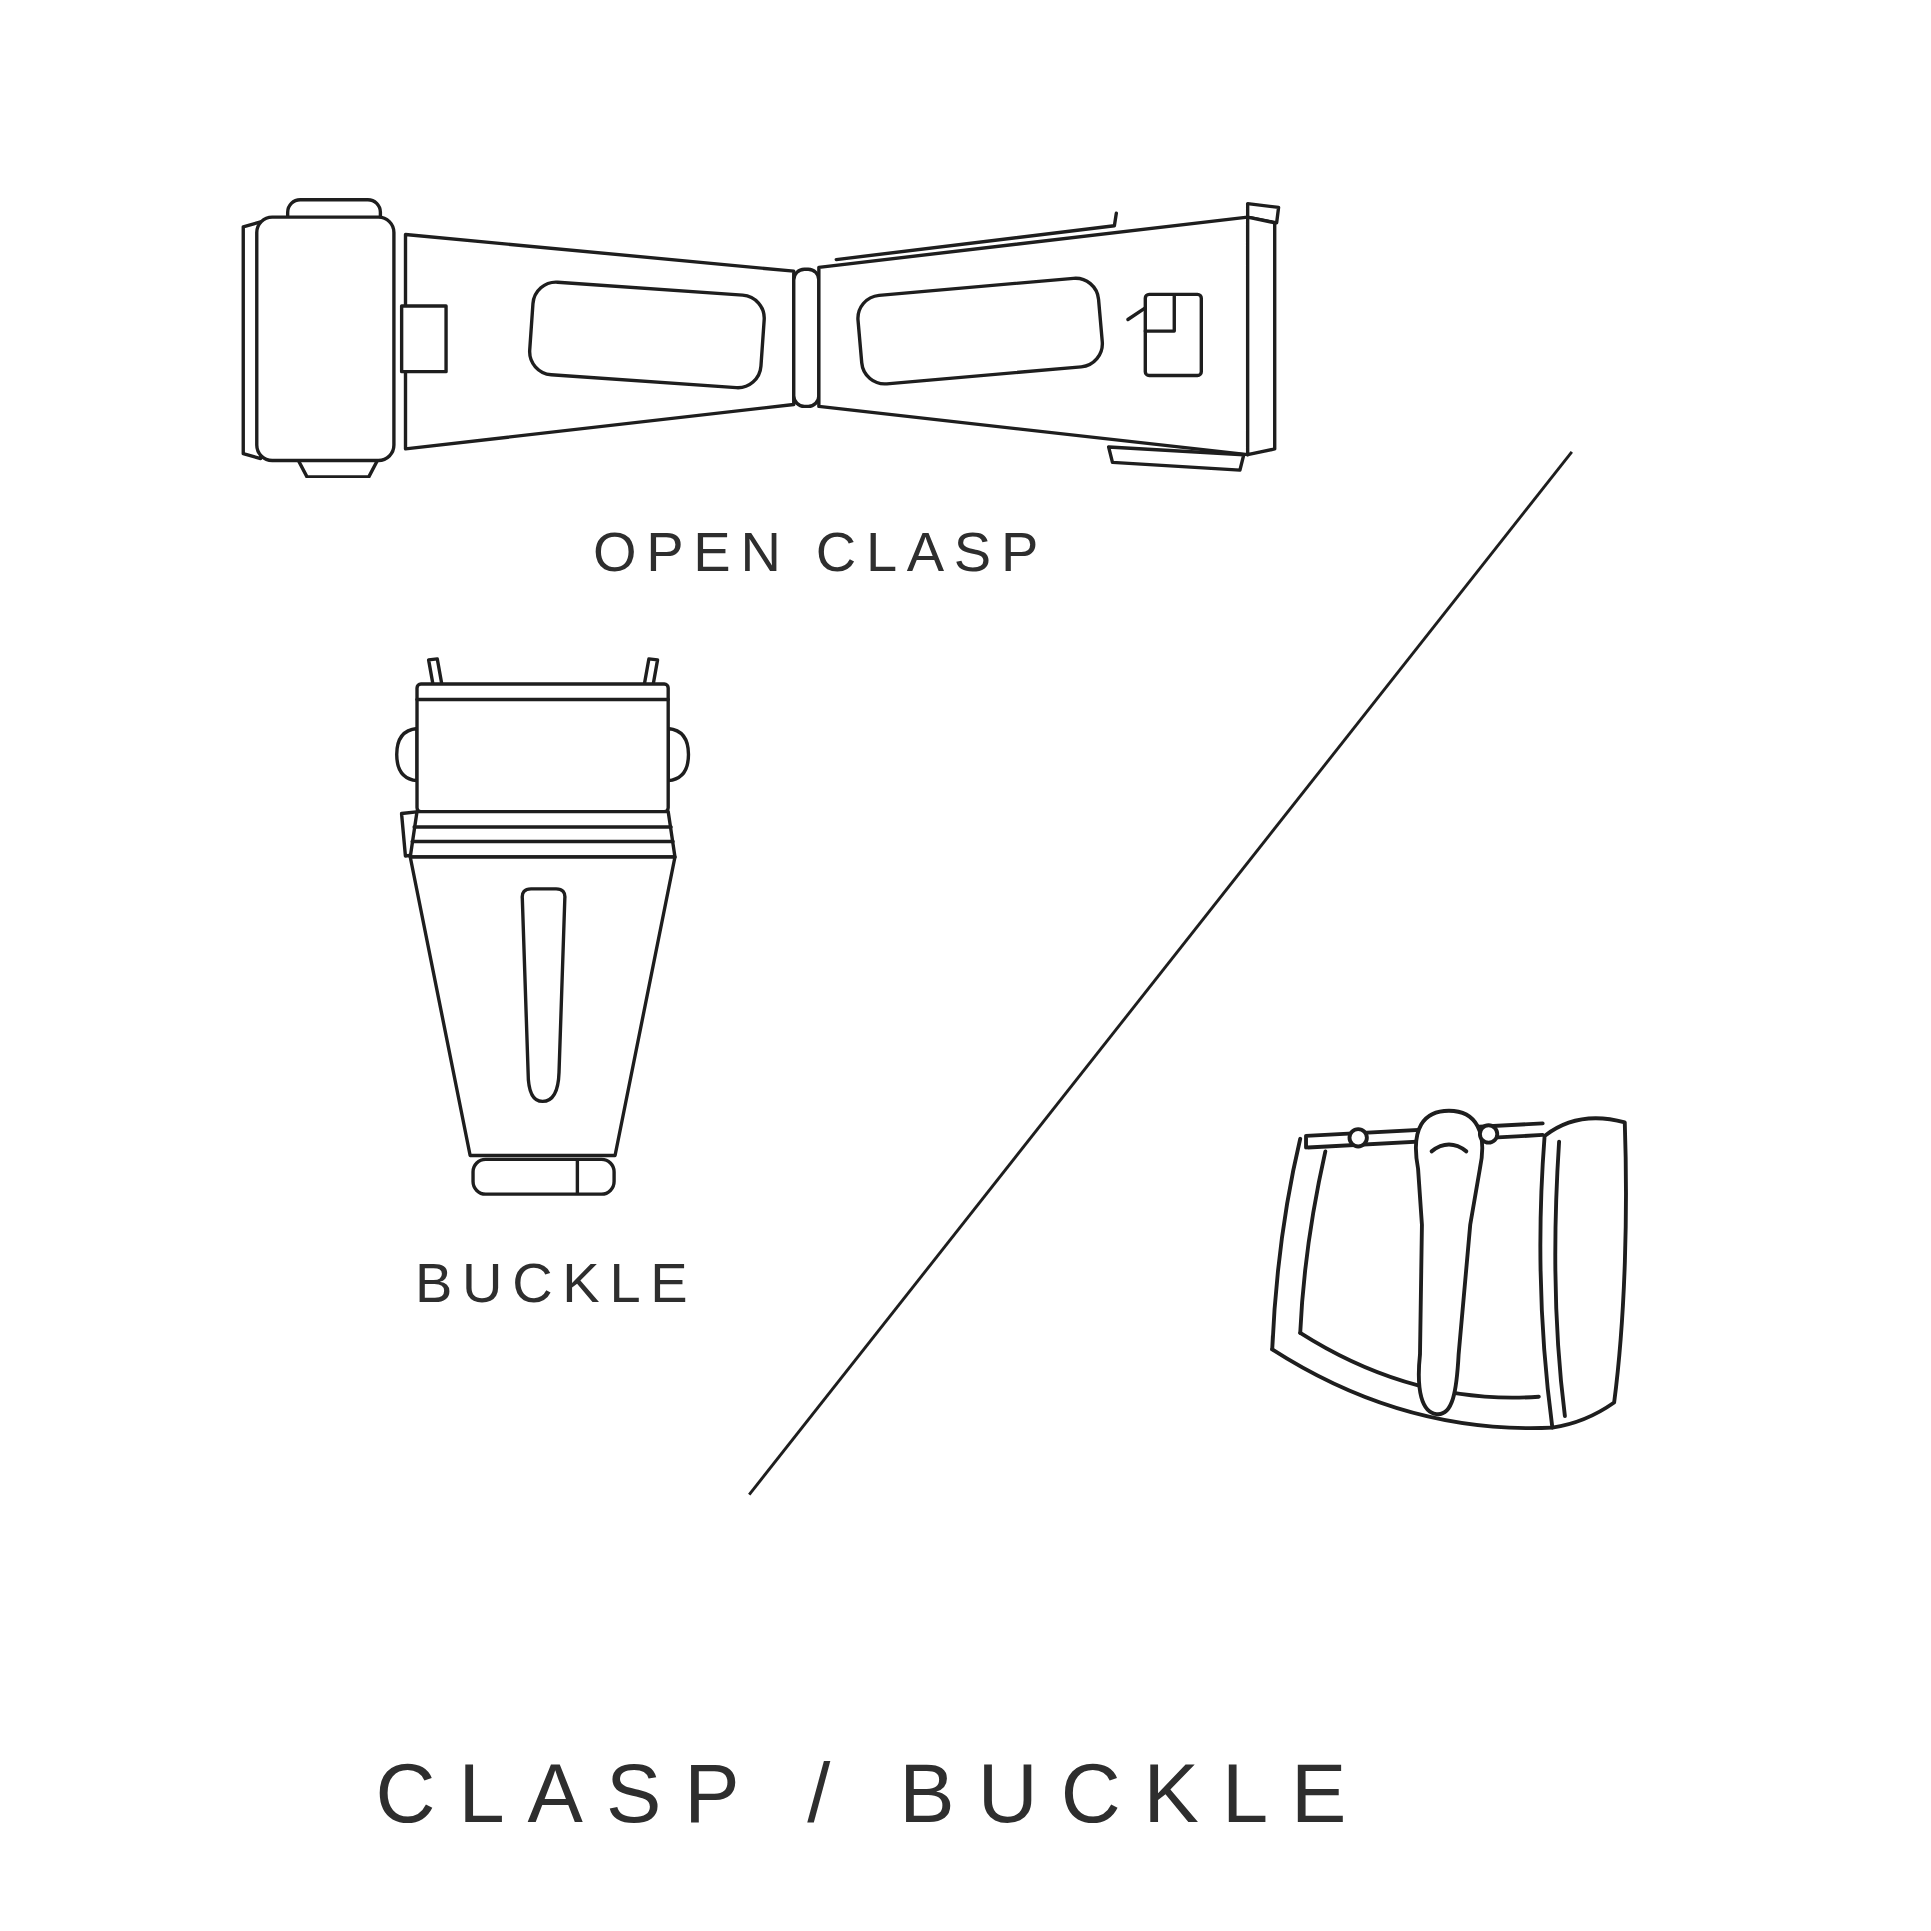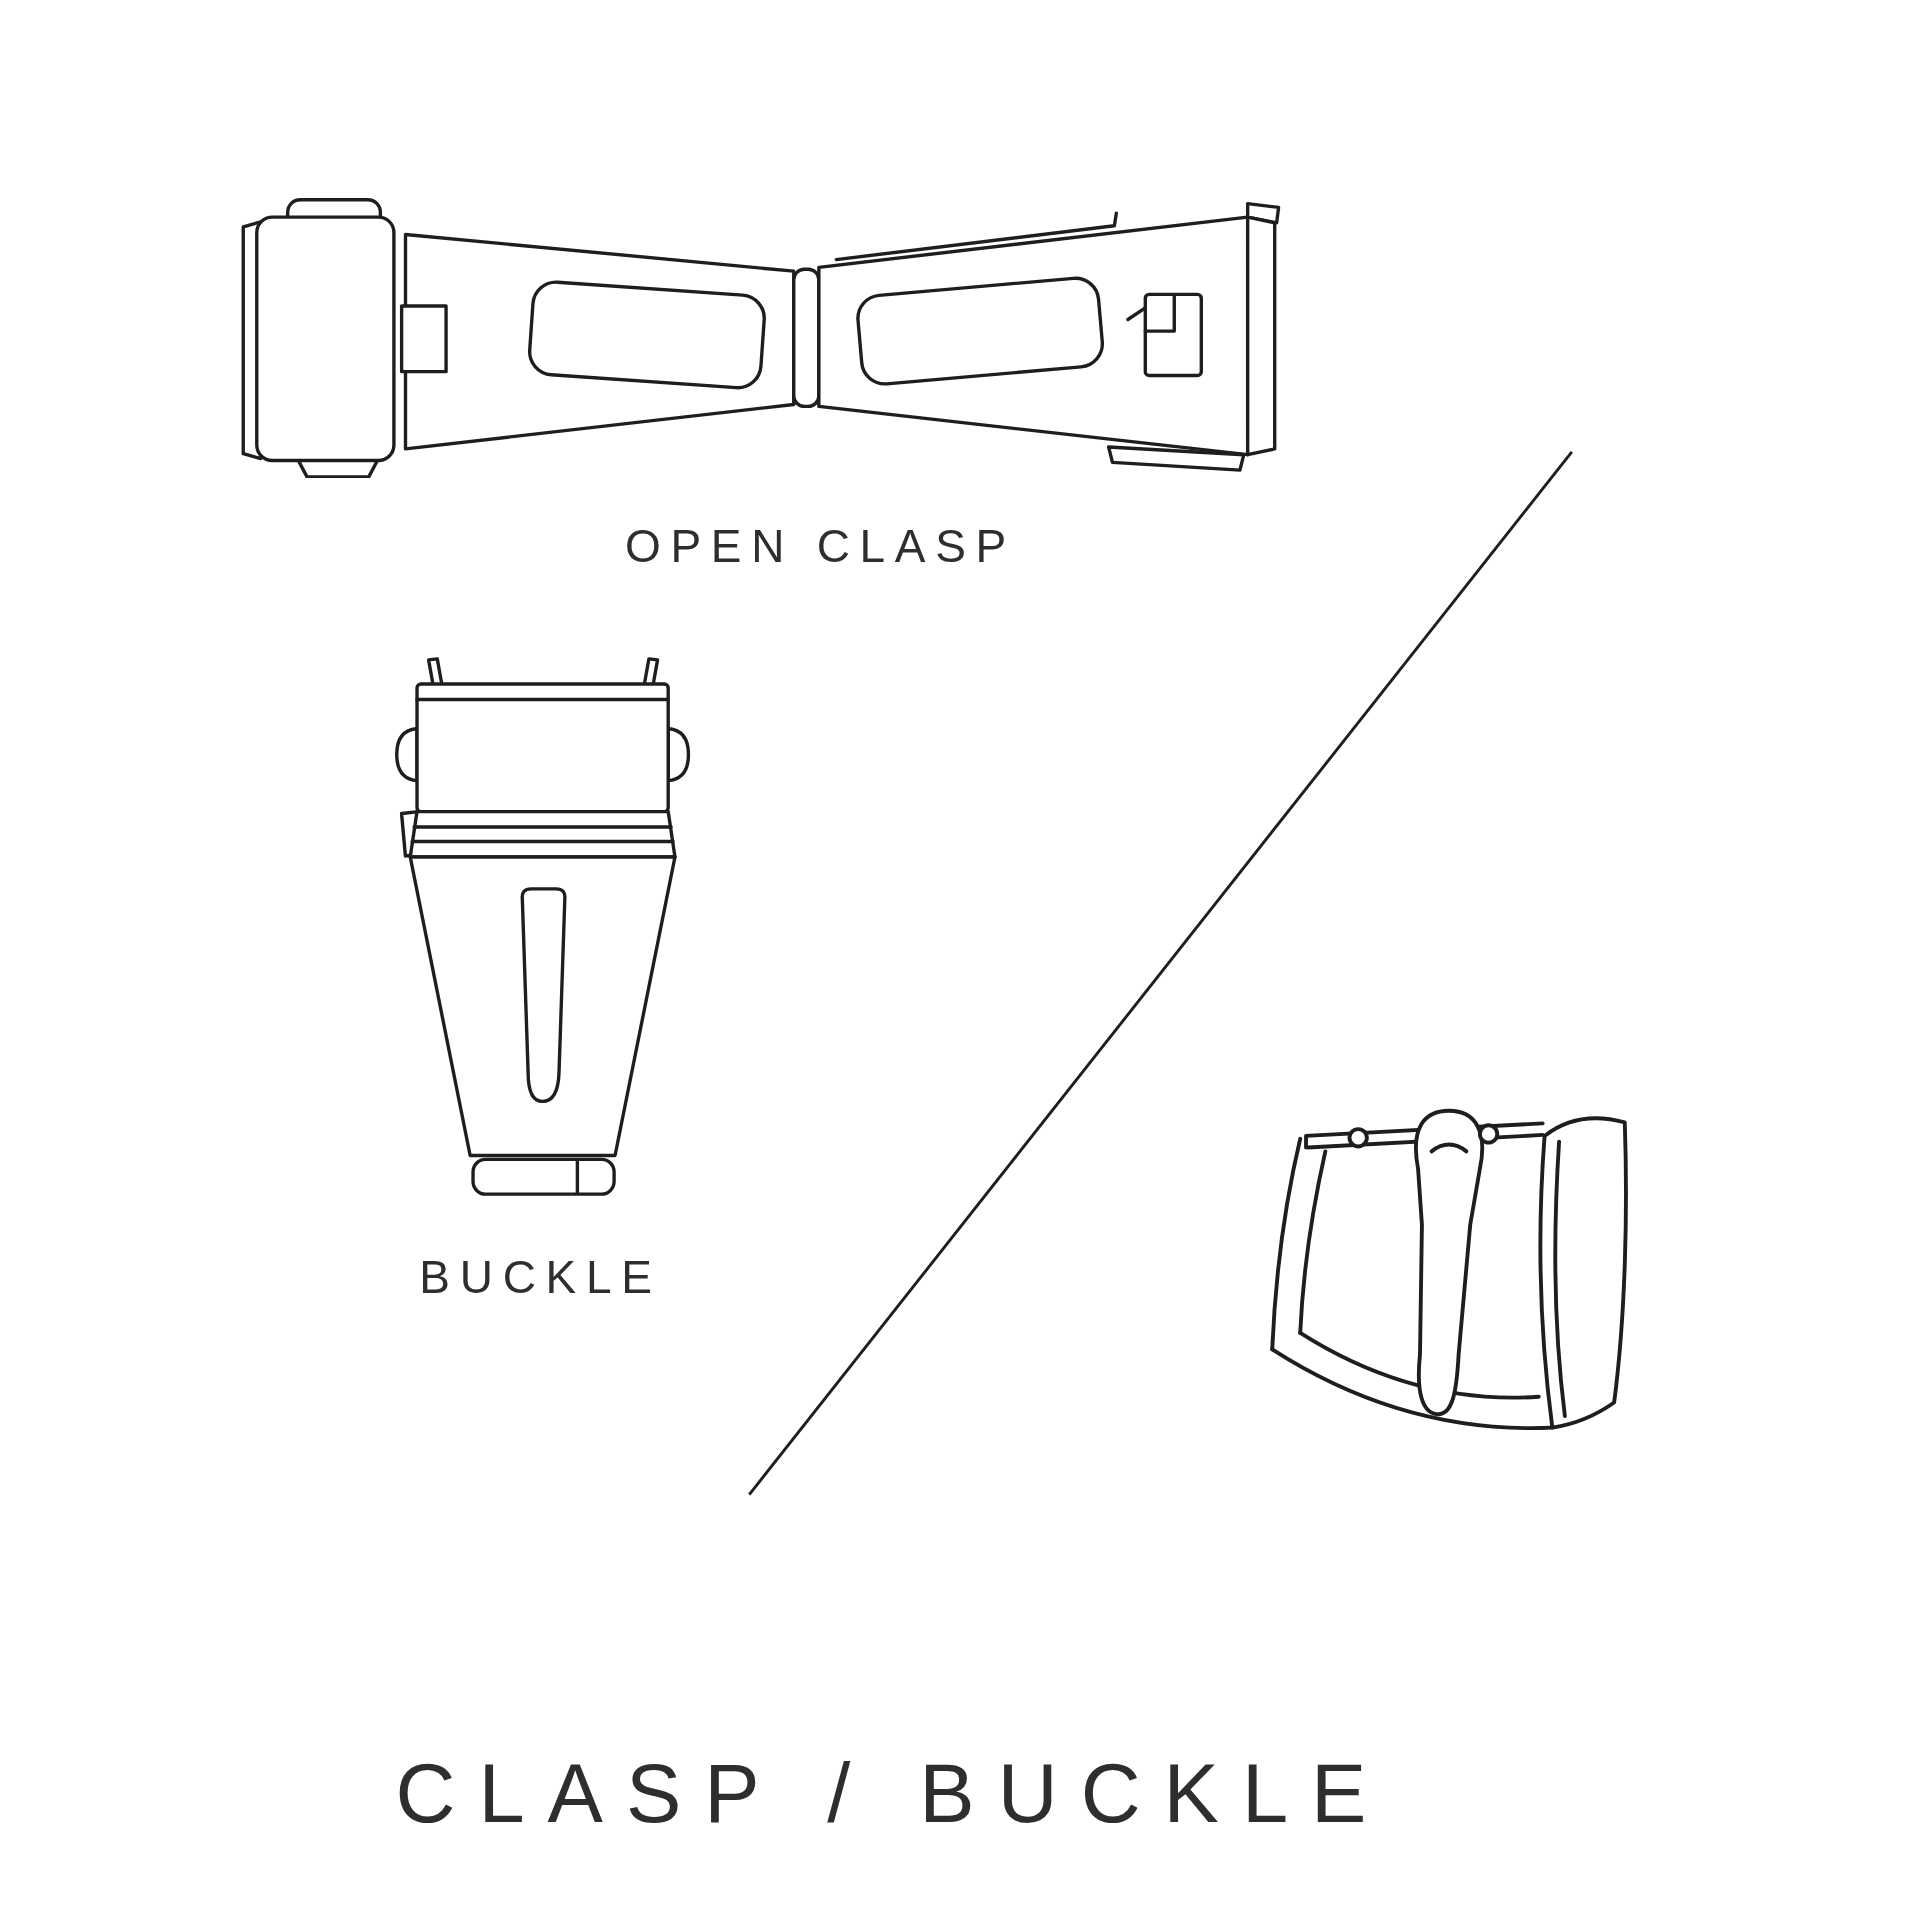--- a/index.html
+++ b/index.html
@@ -11,21 +11,21 @@
   #canvas {
     position: relative;
     width: 1931px;
     height: 1931px;
     background: #ffffff;
     overflow: hidden;
   }
   .abs { position: absolute; }
   .caption {
     color: #2e2e2e;
-    font-size: 46px;
+    font-size: 56px;
     letter-spacing: 9.7px;
     font-weight: 400;
     text-align: center;
     white-space: nowrap;
   }
   .title {
     color: #2e2e2e;
     font-size: 83px;
     letter-spacing: 23px;
     font-weight: 400;
@@ -124,16 +124,16 @@
         <circle cx="112" cy="38" r="9"></circle>
       </g>
       <g>
         <path d="M 174,70 C 166,28 180,10 206,10 C 234,10 246,32 238,70 L 228,128 L 216,262 C 214,300 210,326 193,324 C 178,322 172,300 176,262 L 178,128 Z"></path>
         <path d="M 188,52 Q 206,38 224,52" fill="none"></path>
         <circle cx="247" cy="34" r="9"></circle>
       </g>
     </g>
   </svg>
 
-  <div class="abs title" style="left:0px; top:1746px; width:1745px;padding-left:20px;">CLASP / BUCKLE</div>
+  <div class="abs title" style="left:0px; top:1746px; width:1745px;">CLASP / BUCKLE</div>
 
 </div>
 
 
 </body></html>

